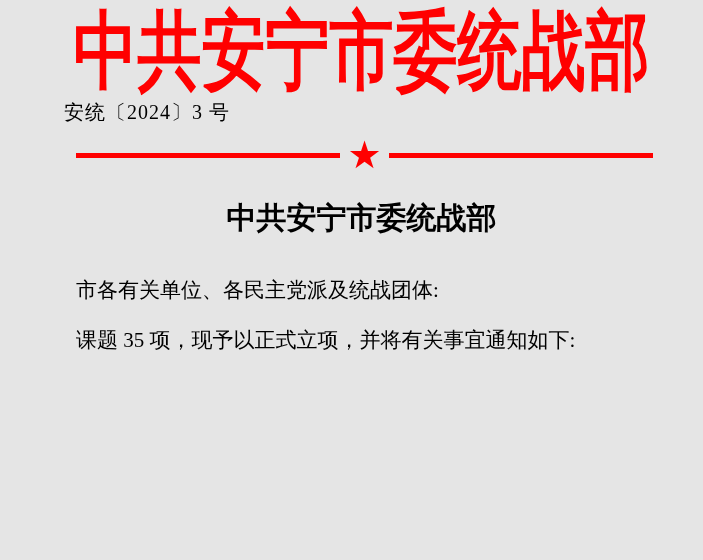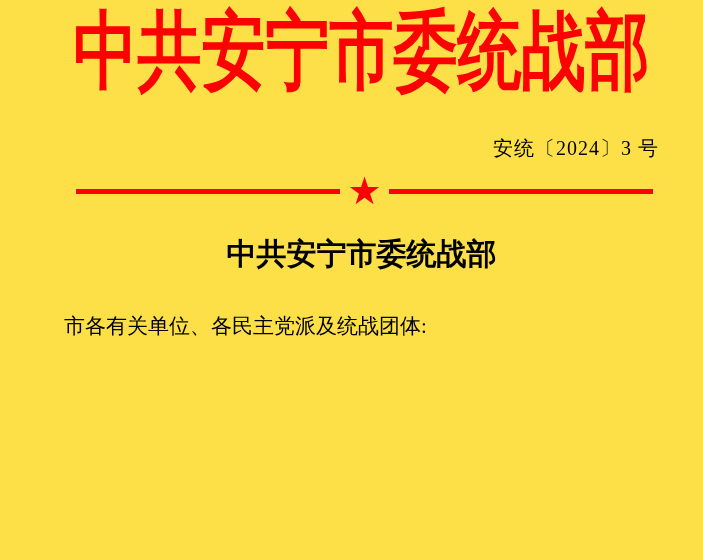--- a/index.html
+++ b/index.html
@@ -9,40 +9,39 @@
     font-family: "Liberation Serif", "DejaVu Serif", serif;
     color: #000000;
   }
   .page {
     position: relative;
     width: 703px;
     height: 560px;
     box-sizing: border-box;
     padding: 8px 44px 0 64px;
     overflow: hidden;
-    background: #fde047;
+    background: #e5e5e5;
   }
   
   .org-wrap {
     height: 92px;
   }
   .org-name {
     color: #ff0000;
     font-size: 64px;
     font-weight: bold;
     line-height: 66px;
     text-align: center;
     white-space: nowrap;
     transform: scaleY(1.33);
     transform-origin: 50% 0;
     letter-spacing: 0px;
   }
   .doc-number {
-    margin-top: 36px;
-    text-align: right;
+    text-align: left;
     font-size: 20px;
     line-height: 24px;
     letter-spacing: 1px;
   }
   
   .divider {
     margin: 14px 6px 0 12px;
     height: 34px;
     display: flex;
     align-items: center;
@@ -71,21 +70,21 @@
     display: block;
     white-space: nowrap;
   }
   
   .body-text {
     margin-top: 30px;
     font-size: 21px;
     line-height: 38px;
   }
   .body-text p {
-    margin: 0;
+    margin: 12px;
   }
   .para-justify {
     text-align: justify;
     text-align-last: justify;
   }
   .para-indent {
     text-indent: 42px;
   }
 </style>
 </head>
@@ -106,15 +105,16 @@
       <span class="line"></span>
     </div>
   </header>
 
   <h1 class="doc-title">
     <span class="title-line">中共安宁市委统战部</span>
   </h1>
 
   <main class="body-text">
     <p>市各有关单位、各民主党派及统战团体:</p>
+    <p>课题 35 项，现予以正式立项，并将有关事宜通知如下:</p>
   </main>
 
 </div>
 
 </body></html>

